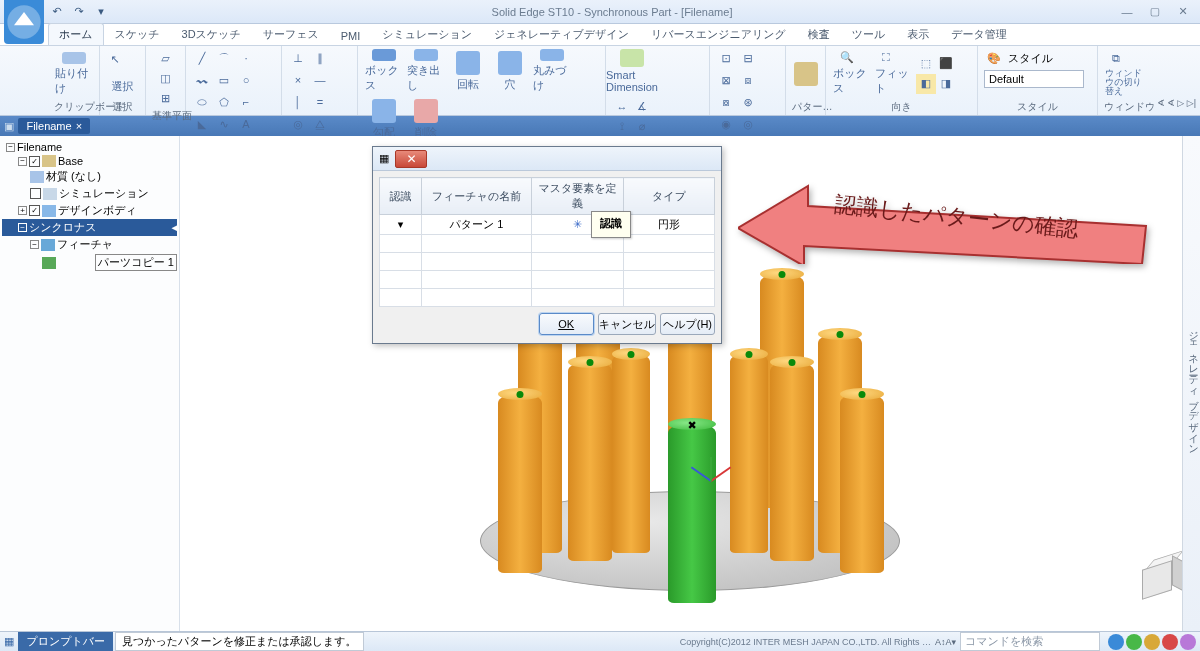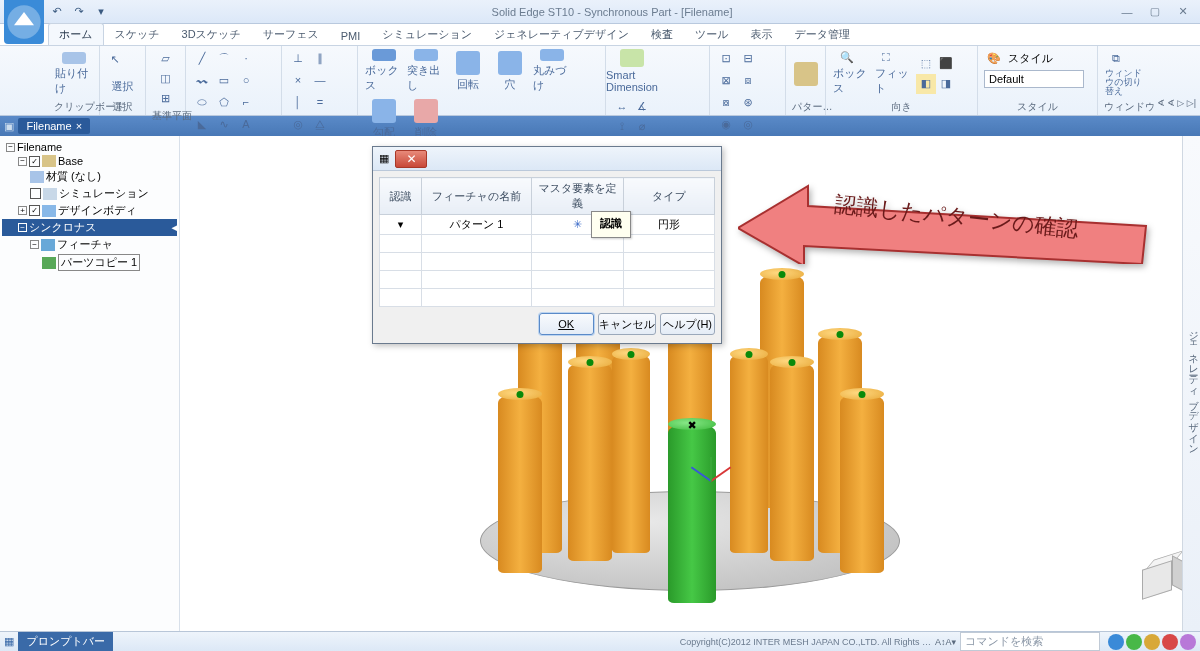--- a/index.html
+++ b/index.html
@@ -37,21 +37,21 @@
 
 .workspace { position: absolute; top: 136px; left: 0; right: 0; bottom: 20px; background: #fff; display: flex; }
 .tree { width: 180px; background: #fcfdfe; border-right: 1px solid #d8e0ea; padding: 4px 2px; font-size: 11px; }
 .tree .tn { padding: 1px 0 1px 4px; display: flex; align-items: center; gap: 2px; white-space: nowrap; }
 .tree .tn .exp { width: 9px; height: 9px; border: 1px solid #888; display: inline-flex; align-items: center; justify-content: center; font-size: 8px; line-height: 1; }
 .tree .tn .chk { width: 11px; height: 11px; border: 1px solid #555; display: inline-flex; align-items: center; justify-content: center; font-size: 8px; }
 .tree .tn .ico { width: 14px; height: 12px; display: inline-block; }
 .tree .tn.sel { background: #2a5a9a; color: #fff; }
 .tree .ind1 { padding-left: 16px; }
 .tree .ind2 { padding-left: 28px; }
-.tree .ind3 { padding-left: 40px; }
+.tree .ind3 { padding-left: 40px; justify-content: space-between; }
 
 .canvas { flex: 1; position: relative; overflow: hidden; }
 
 
 .model { position: absolute; left: 50%; top: 56%; transform: translate(-50%,-50%); width: 440px; height: 400px; }
 .disc { position: absolute; left: 50%; top: 82%; transform: translate(-50%,-50%); width: 420px; height: 100px; background: radial-gradient(ellipse at 40% 30%, #e8e8e8, #b8b8b8); border-radius: 50%; border: 1px solid #9a9a9a; }
 .cyl { position: absolute; width: 44px; border-radius: 22px 22px 6px 6px / 10px 10px 4px 4px; }
 .cyl::before { content: ""; position: absolute; left: 0; right: 0; top: -5px; height: 12px; border-radius: 50%; }
 .cyl.o { background: linear-gradient(90deg,#d88a20,#f4b040,#d88a20); }
 .cyl.o::before { background: radial-gradient(ellipse at 40% 40%, #ffd880, #e8a838); }
@@ -132,20 +132,21 @@
 </div>
 
 <div class="ribbon-tabs">
   <div class="rtab active">ホーム</div>
   <div class="rtab">スケッチ</div>
   <div class="rtab">3Dスケッチ</div>
   <div class="rtab">サーフェス</div>
   <div class="rtab">PMI</div>
   <div class="rtab">シミュレーション</div>
   <div class="rtab">ジェネレーティブデザイン</div>
+  <div class="rtab">リバースエンジニアリング</div>
   <div class="rtab">検査</div>
   <div class="rtab">ツール</div>
   <div class="rtab">表示</div>
   <div class="rtab">データ管理</div>
 </div>
 
 <div class="ribbon">
   <div class="rgroup" style="width:52px">
     <div class="ricons">
         <div class="ri big">
@@ -485,20 +486,21 @@
         <div class="face f2"></div>
     </div>
   </div>
 </div>
 
 <div class="rightrail">ジェネレーティブデザイン</div>
 
 <div class="statusbar">
   <span style="padding:0 4px;color:#3a6aa8">▦</span>
   <div class="lbl">プロンプトバー</div>
+  <div class="msg">見つかったパターンを修正または承認します。</div>
   <div class="spacer"></div>
   <div class="copy">Copyright(C)2012 INTER MESH JAPAN CO.,LTD. All Rights …</div>
   <span style="font-size:9px;color:#5a6a7e">A↕A▾</span>
   <div class="cmdbox">コマンドを検索</div>
   <div class="sicons">
     <div class="si" style="background:#3a8ad8"></div>
     <div class="si" style="background:#48b848"></div>
     <div class="si" style="background:#d8a838"></div>
     <div class="si" style="background:#d84848"></div>
     <div class="si" style="background:#b878d8"></div>

